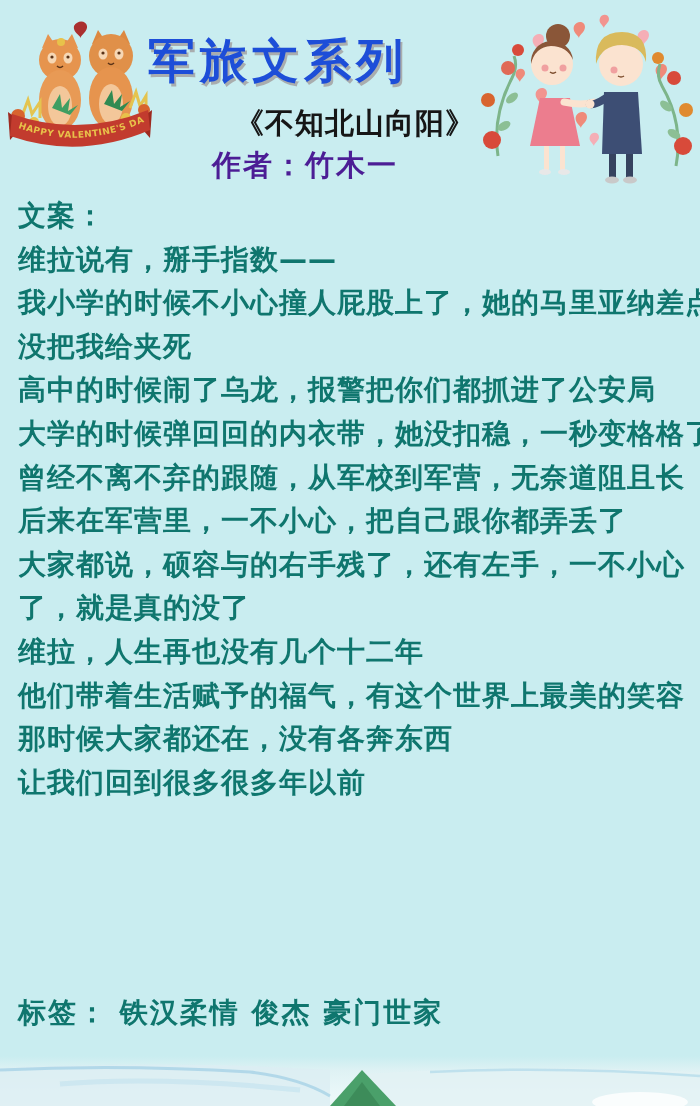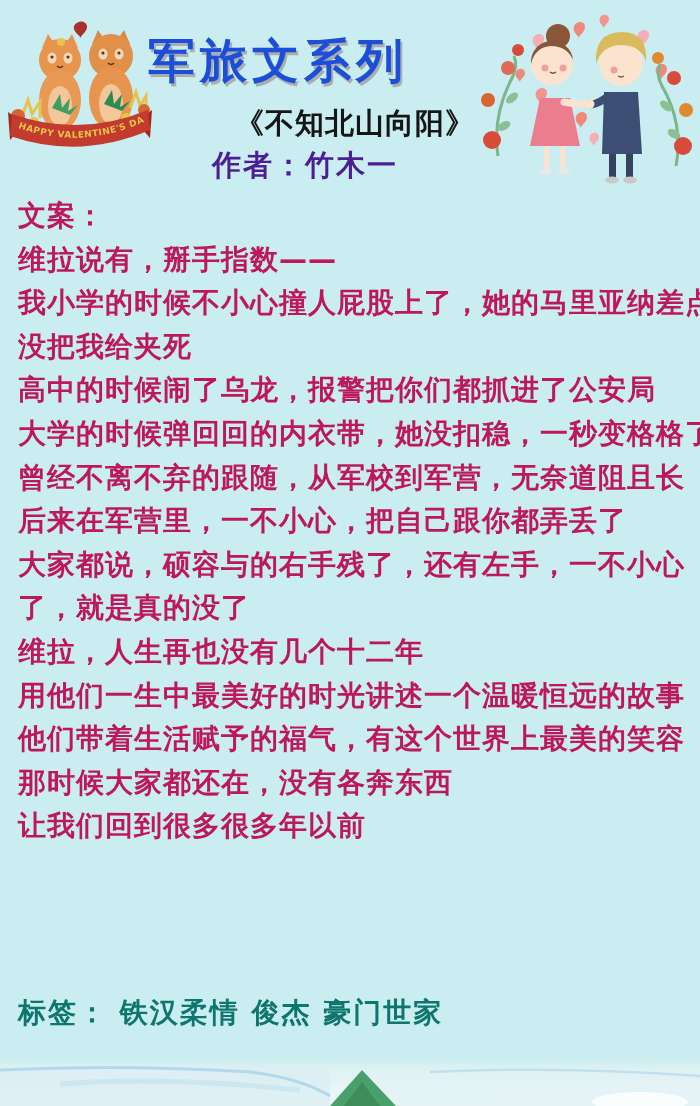--- a/index.html
+++ b/index.html
@@ -28,21 +28,21 @@
   }
   .author-line{
     position:absolute;left:212px;top:146px;
     font-size:29px;font-weight:700;color:#4c1d95;
     letter-spacing:2px;white-space:nowrap;
   }
 
   
   .synopsis{
     position:absolute;left:18px;top:194px;width:672px;
-    font-size:28px;font-weight:600;color:#be185d;
+    font-size:28px;font-weight:600;color:#0f766e;
     letter-spacing:1px;
   }
   .synopsis .line{height:43.6px;line-height:43.6px;white-space:nowrap;}
 
   .tags-line{
     position:absolute;left:18px;top:994px;
     font-size:28px;font-weight:600;color:#0f766e;
     letter-spacing:2px;white-space:nowrap;
   }
 
@@ -186,21 +186,20 @@
     <div class="line">维拉说有，掰手指数——</div>
     <div class="line">我小学的时候不小心撞人屁股上了，她的马里亚纳差点</div>
     <div class="line">没把我给夹死</div>
     <div class="line">高中的时候闹了乌龙，报警把你们都抓进了公安局</div>
     <div class="line">大学的时候弹回回的内衣带，她没扣稳，一秒变格格了</div>
     <div class="line">曾经不离不弃的跟随，从军校到军营，无奈道阻且长</div>
     <div class="line">后来在军营里，一不小心，把自己跟你都弄丢了</div>
     <div class="line">大家都说，硕容与的右手残了，还有左手，一不小心</div>
     <div class="line">了，就是真的没了</div>
     <div class="line">维拉，人生再也没有几个十二年</div>
-    <div class="line">用他们一生中最美好的时光讲述一个温暖恒远的故事</div>
     <div class="line">他们带着生活赋予的福气，有这个世界上最美的笑容</div>
     <div class="line">那时候大家都还在，没有各奔东西</div>
     <div class="line">让我们回到很多很多年以前</div>
   </div>
 
   <div class="tags-line">标签： 铁汉柔情 俊杰 豪门世家</div>
 
   <div class="watercolor-footer">
     <svg viewBox="0 0 700 50" preserveAspectRatio="none" aria-hidden="true">
       <path d="M0 12 Q180 4 330 14 L330 50 L0 50 Z" fill="#dcedf3" opacity="0.8"></path>

